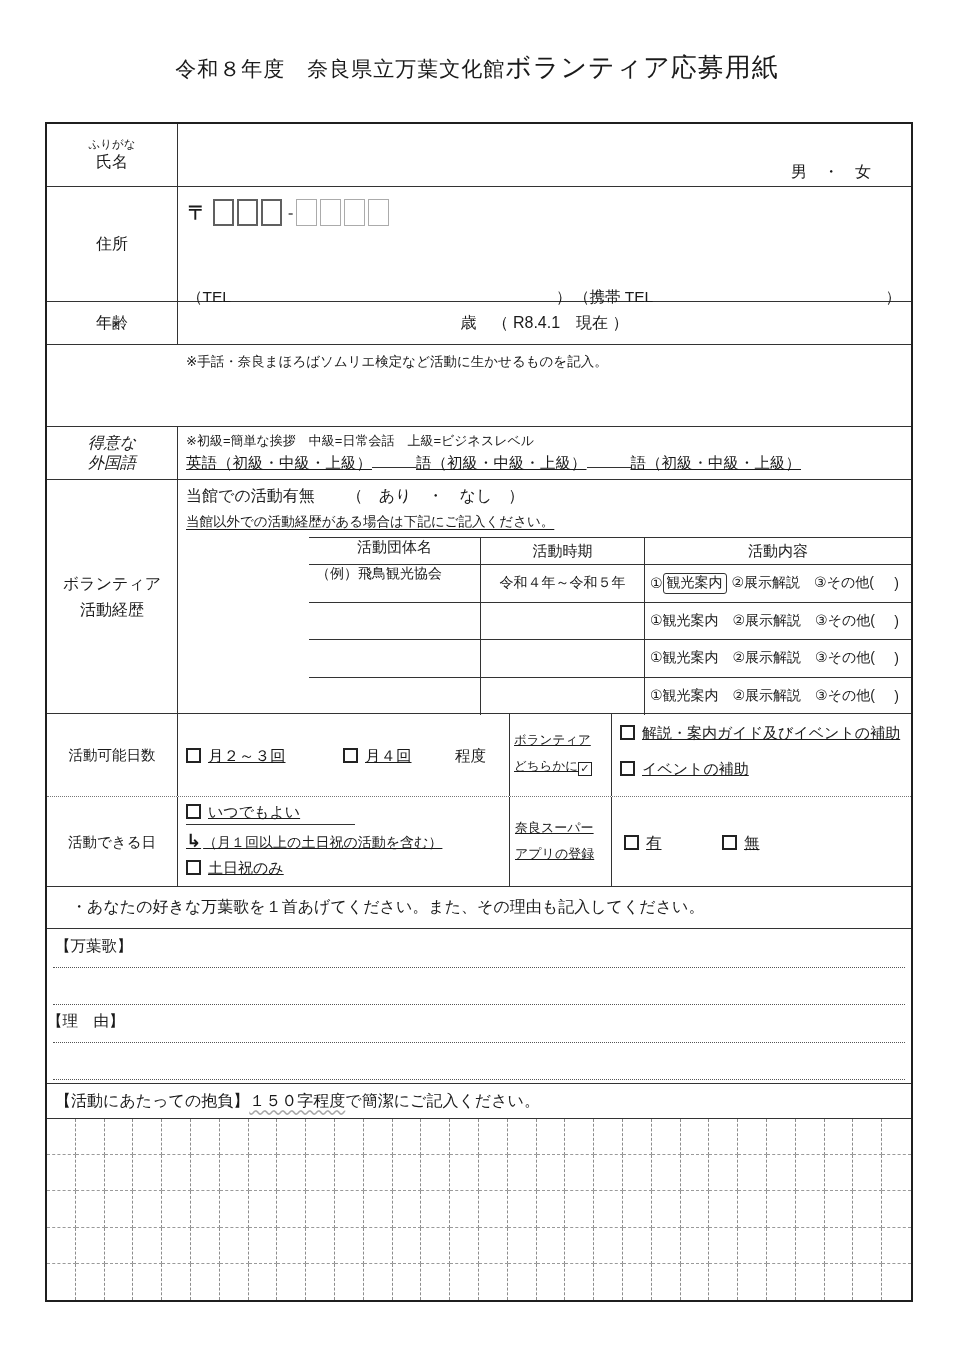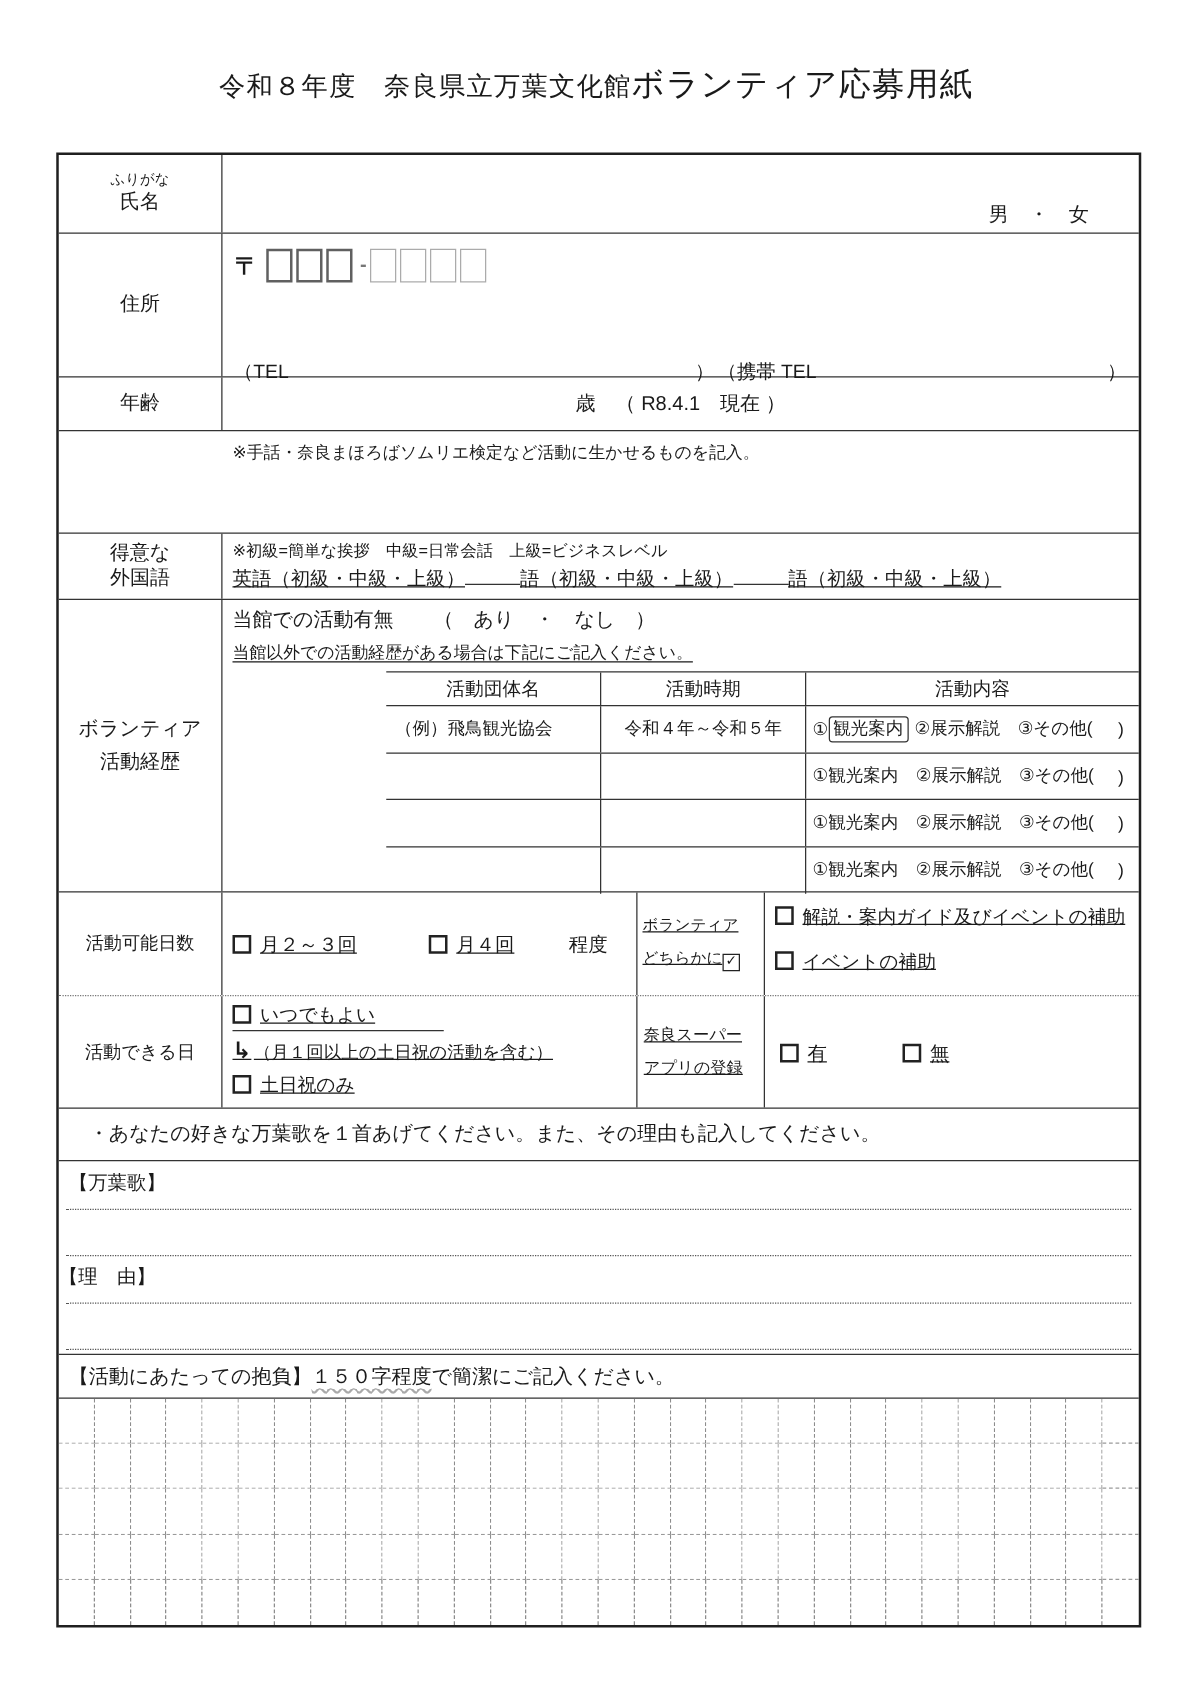--- a/index.html
+++ b/index.html
@@ -33,21 +33,21 @@
     vertical-align:-2px;box-sizing:border-box;font-size:11px;line-height:11px;text-align:center;}
   
   .pbox{display:inline-block;width:21px;height:27px;border:2px solid #606060;box-sizing:border-box;margin-right:3px;background:#fff;}
   .pbox.light{border:1.5px solid #ababab;}
   .postal-line{display:flex;align-items:center;}
   
   .vt{position:absolute;left:131px;right:0;top:57px;bottom:0;border-top:1.5px solid #333;box-sizing:border-box;}
   .vt-row{position:absolute;left:0;right:0;border-bottom:1.5px solid #333;box-sizing:border-box;}
   .vt-row:last-child{border-bottom:none;}
   .vt-c1{position:absolute;left:0;top:0;bottom:0;width:172px;border-right:1.5px solid #333;box-sizing:border-box;
-    display:flex;align-items:center;}
+    display:flex;}
   .vt-c2{position:absolute;left:172px;top:0;bottom:0;width:164px;border-right:1.5px solid #333;box-sizing:border-box;
     display:flex;align-items:center;justify-content:center;}
   .vt-c3{position:absolute;left:336px;top:0;bottom:0;right:0;display:flex;align-items:center;}
   .vt-head .vt-c1,.vt-head .vt-c2{justify-content:center;}
   .boxed{border:1.5px solid #333;border-radius:3px;padding:0 3px 1px 3px;}
   .paren-close{position:absolute;right:12px;top:50%;transform:translateY(-50%);}
   
   .dotline{position:absolute;left:6px;right:6px;border-top:1.5px dotted #555;}
   
   .wavy{text-decoration:underline;text-decoration-style:wavy;text-decoration-color:#a9a9a9;text-underline-offset:4px;}
@@ -114,21 +114,21 @@
       </div>
     </div>
 
     <div class="row" style="top:221px;height:82px;">
       <div class="content">
         <span class="abs small-note" style="left:8px;top:8px;">※手話・奈良まほろばソムリエ検定など活動に生かせるものを記入。</span>
       </div>
     </div>
 
     <div class="row" style="top:303px;height:53px;">
-      <div class="lab" style="line-height:20px;">
+      <div class="lab" style="line-height:20px;font-style:italic;">
         <span>得意な</span>
         <span>外国語</span>
       </div>
       <div class="content">
         <span class="abs" style="left:8px;top:5px;font-size:13px;">※初級=簡単な挨拶　中級=日常会話　上級=ビジネスレベル</span>
         <div class="abs nowrap" style="left:8px;top:24px;font-size:15.5px;">
           <span>英語（初級・中級・上級）</span><span style="display:inline-block;width:44px;border-bottom:1.5px solid #333;height:16px;"></span><span>語（初級・中級・上級）</span><span style="display:inline-block;width:44px;border-bottom:1.5px solid #333;height:16px;"></span><span>語（初級・中級・上級）</span>
         </div>
       </div>
     </div>

